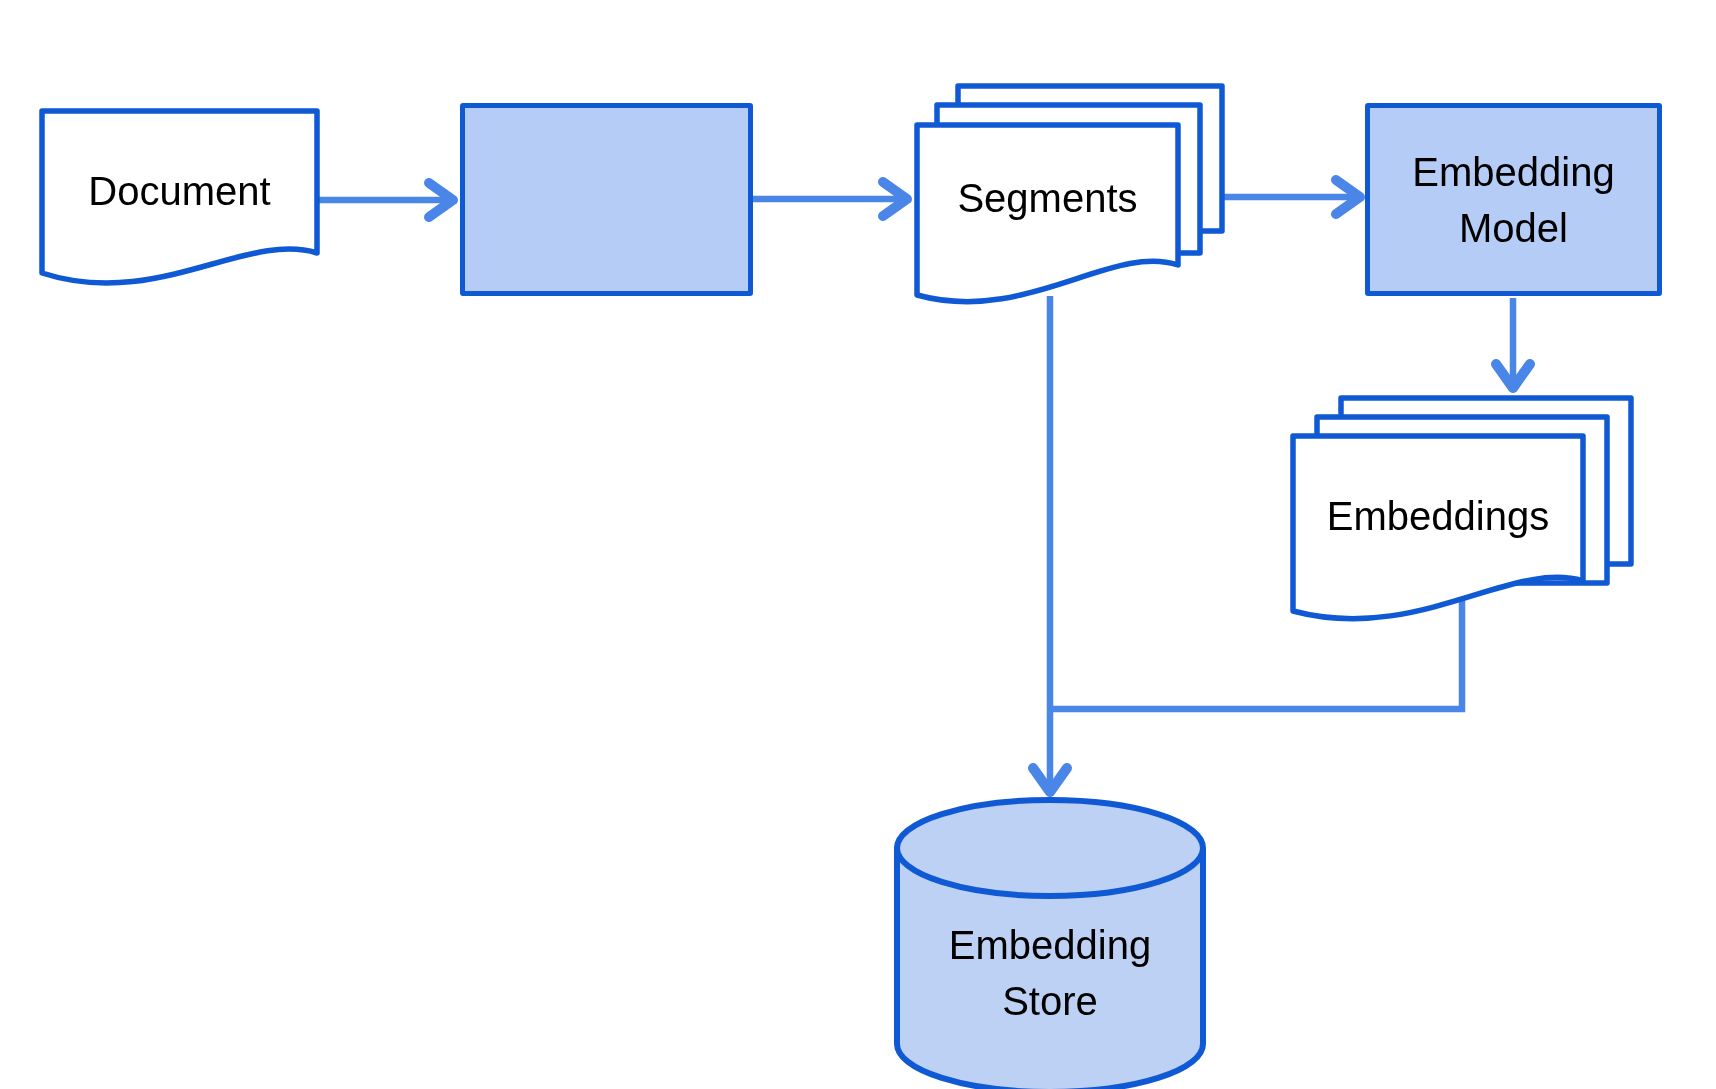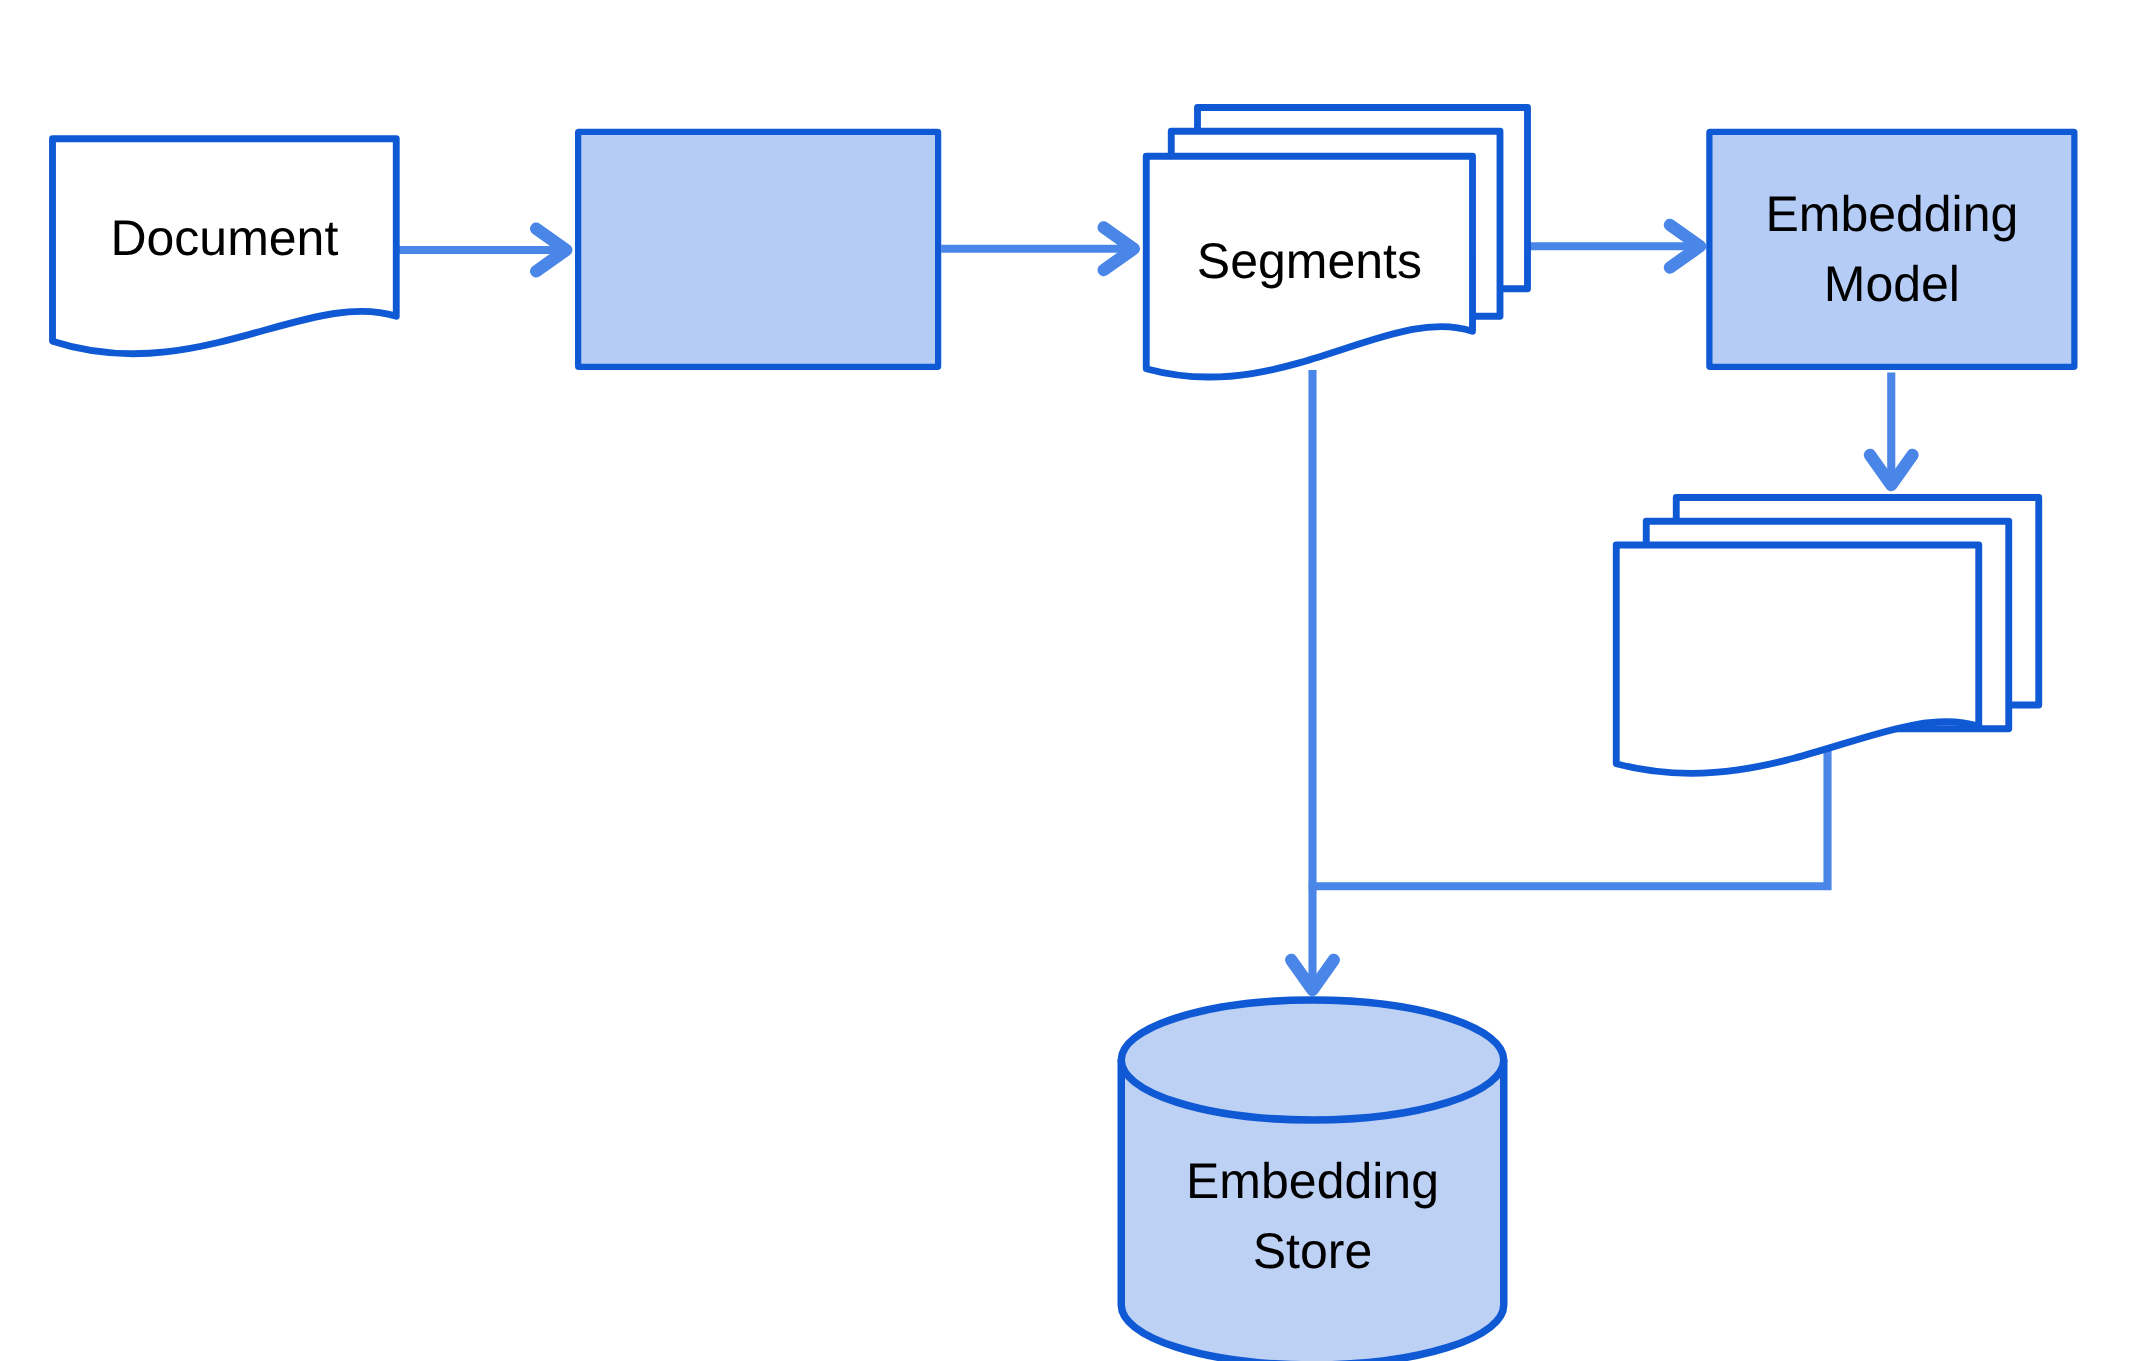--- a/index.html
+++ b/index.html
@@ -85,22 +85,23 @@
   </svg>
 
   <svg class="layer" style="left:891px;top:746px" width="318" height="304" viewBox="0 0 318 304">
     <path class="cyl-body" d="M6,54 V250 A153,48 0 0 0 312,250 V54"></path>
     <ellipse class="cyl-top" cx="159" cy="54" rx="153" ry="48"></ellipse>
   </svg>
 
   <div class="label" style="left:42px;top:63px;width:275px;height:160px">Document</div>
 
 
-  <div class="label" style="left:917px;top:77px;width:261px;height:168px">Segments</div>
+  <div class="label" style="left:917px;top:66px;width:261px;height:168px">Segments</div>
 
   <div class="label" style="left:1365px;top:55px;width:297px;height:193px">Embedding
 Model</div>
 
+  <div class="label" style="left:1293px;top:388px;width:290px;height:160px">Embeddings</div>
 
   <div class="label" style="left:897px;top:822px;width:306px;height:206px">Embedding
 Store</div>
 
 </div>
 
 </body></html>

